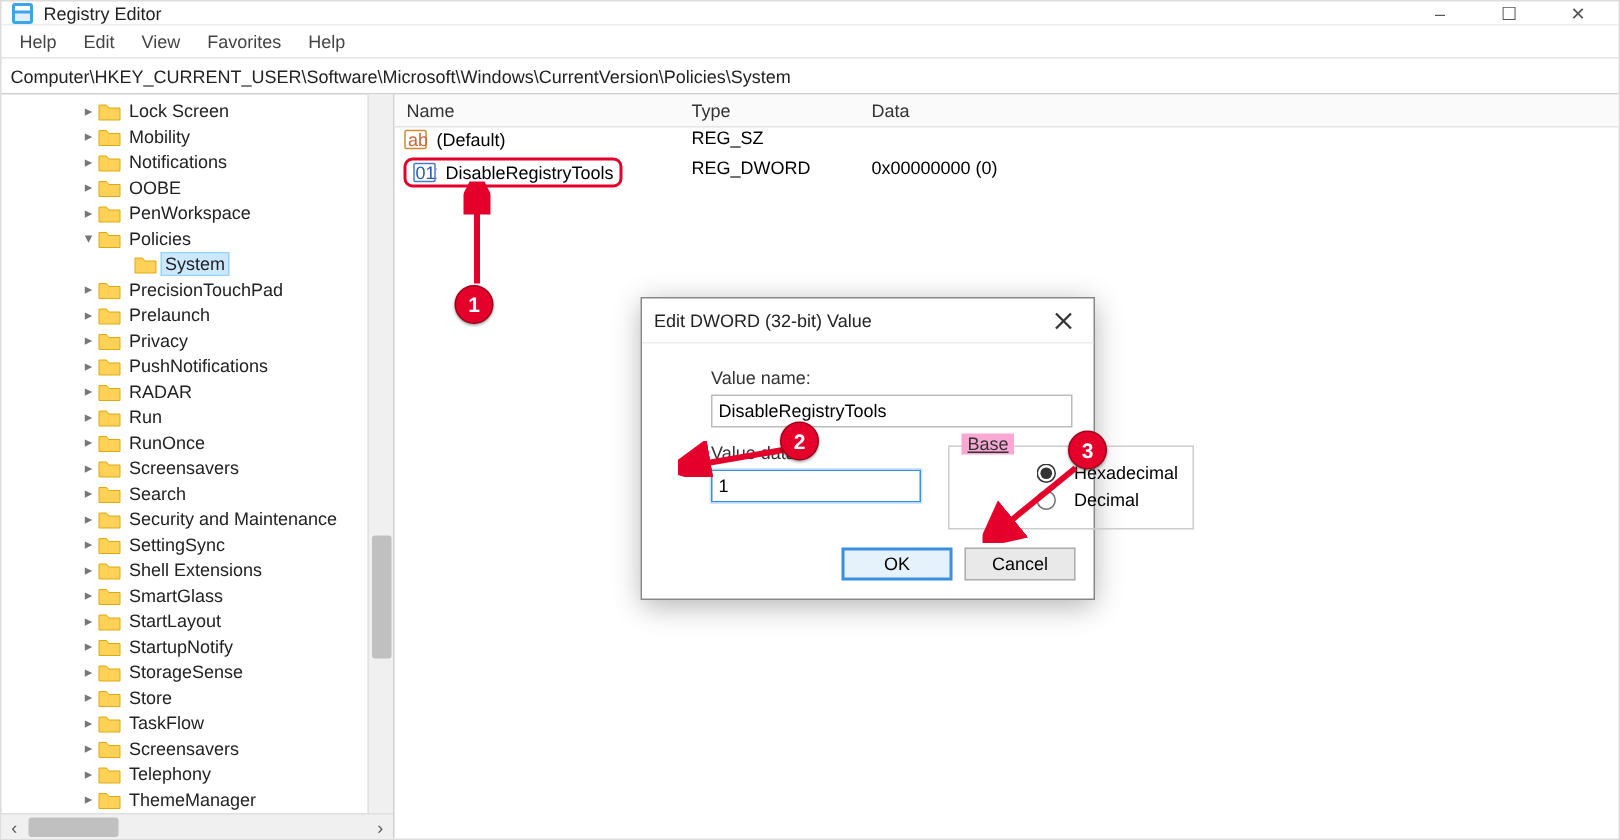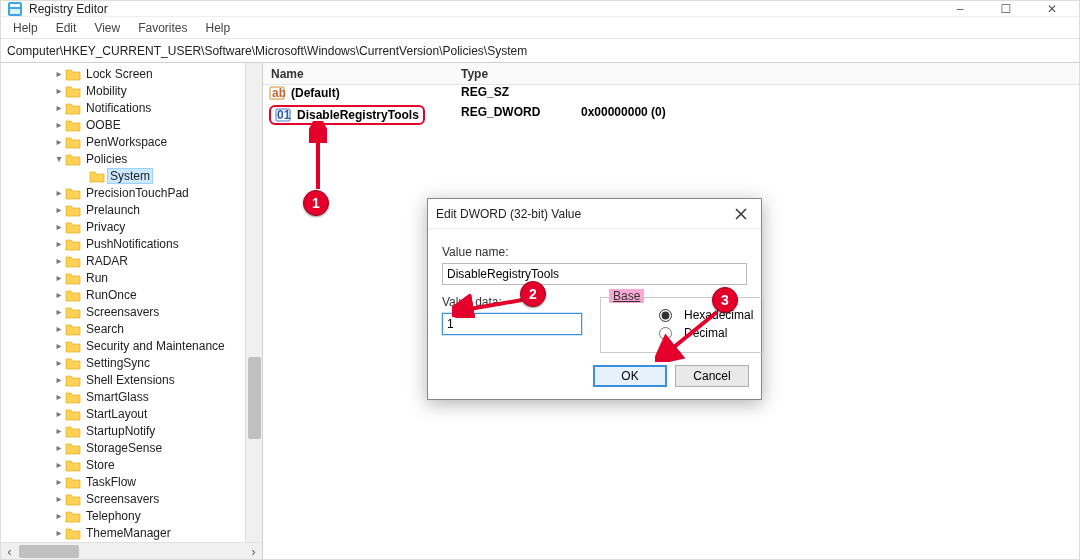--- a/index.html
+++ b/index.html
@@ -31,40 +31,40 @@
   .tree-hscroll { height:17px; background:#f0f0f0; border-top:1px solid #e0e0e0; position:relative;}
   .tree-hthumb { position:absolute; top:2px; height:13px; background:#c0c0c0; border-radius:2px;}
   .tree-harrow { position:absolute; top:0; height:17px; width:17px; display:flex; align-items:center; justify-content:center; color:#555;}
 
   .tree-row { display: flex; align-items: center; height: 17px; white-space: nowrap; color: #222; padding-left: var(--indent, 0px); }
   .tree-caret { width: 12px; text-align: center; color: #777; font-size: 10px; display:inline-block;}
   .tree-icon { width: 16px; height: 14px; margin: 0 3px 0 0; }
   .tree-label { padding: 0 2px; }
   .tree-row.selected .tree-label { background: #cce8ff; outline:1px solid #99d1ff; }
 
-  .vals { flex: 1; overflow: hidden; position: relative; font-weight: bold; }
+  .vals { flex: 1; overflow: hidden; position: relative; }
   .vals-header { display: flex; height: 22px; align-items: center; border-bottom: 1px solid #e5e5e5; background: #fafafa; }
   .vals-header div { padding: 0 8px; color: #333; }
   .col-name { width: 190px; }
   .col-type { width: 120px; }
   .col-data { flex: 1; }
   .val-row { display: flex; align-items: flex-start; height: 20px; }
   .val-row .nm { width: 190px; display: flex; align-items: center; padding-left: 6px; gap: 6px;}
   .val-row .tp { width: 120px; padding-left:8px;}
   .val-row .dt { flex: 1; padding-left:8px;}
   .val-icon { width: 16px; height: 16px; }
 
   .highlight-box { border: 2px solid #e4002b; border-radius: 6px; padding: 0 4px; display:inline-flex; align-items:center; gap:6px; height:20px;}
 
   
-  .dialog { position: absolute; left: 427px; top: 198px; width: 335px; background: #fff; border: 1px solid #888; box-shadow: 0 4px 18px rgba(0,0,0,0.3); }
+  .dialog { position: absolute; left: 427px; top: 198px; width: 303px; background: #fff; border: 1px solid #888; box-shadow: 0 4px 18px rgba(0,0,0,0.3); }
   .dialog-title { height: 30px; display: flex; align-items: center; padding: 0 8px; border-bottom: 1px solid #eee; }
   .dialog-title span { flex: 1; color: #222; }
   .dialog-close { width: 24px; height: 24px; display: flex; align-items: center; justify-content: center; cursor: pointer; }
-  .dialog-body { padding: 10px 14px 6px; }
+  .dialog-body { padding: 10px 14px 6px; margin-left: 32px; }
   .dlabel { color: #333; margin-bottom: 4px; margin-top:6px;}
   .dinput { width: 100%; border: 1px solid #bbb; padding: 3px 4px; font-size: 12px; background:#fff;}
   .dinput.focus { border-color: #3a8fde; outline:1px solid #cfe6fb;}
   .drow { display: flex; gap: 18px; margin-top: 4px;}
   .fieldset { border: 1px solid #ccc; padding: 6px 10px 8px; margin-top: -2px; position:relative;}
   .fieldset .legend { position:absolute; top:-9px; left:8px; background:#f9a8d4; padding:0 4px; color:#333;text-decoration:underline;}
   .radio { display: flex; align-items: center; gap: 12px; margin: 4px 0; padding-left: 48px; }
   .radio input { accent-color: #333; }
   .dialog-buttons { display: flex; justify-content: flex-end; gap: 8px; padding: 6px 12px 12px; }
   .dbtn { width: 74px; height: 22px; border: 1px solid #adadad; background: #e9e9e9; cursor: pointer; }
@@ -375,20 +375,21 @@
         <div class="tree-harrow" style="left:0">‹</div>
         <div class="tree-hthumb" style="left:18px; width:60px;"></div>
         <div class="tree-harrow" style="right:0">›</div>
       </div>
     </div>
 
     <div class="vals">
       <div class="vals-header">
         <div class="col-name">Name</div>
         <div class="col-type">Type</div>
+        <div class="col-data">Data</div>
       </div>
       <div id="vals-body">
           <div class="val-row">
             <div class="nm">
               <span class="val-icon reg-icon">
                 <svg width="16" height="16">
                   <rect x="1" y="2" width="14" height="12" rx="1" fill="#fff" stroke="#d08b2a"></rect>
                   <text x="3" y="12" font-size="9" fill="#c63" font-family="monospace">ab</text>
                 </svg>
               </span>

